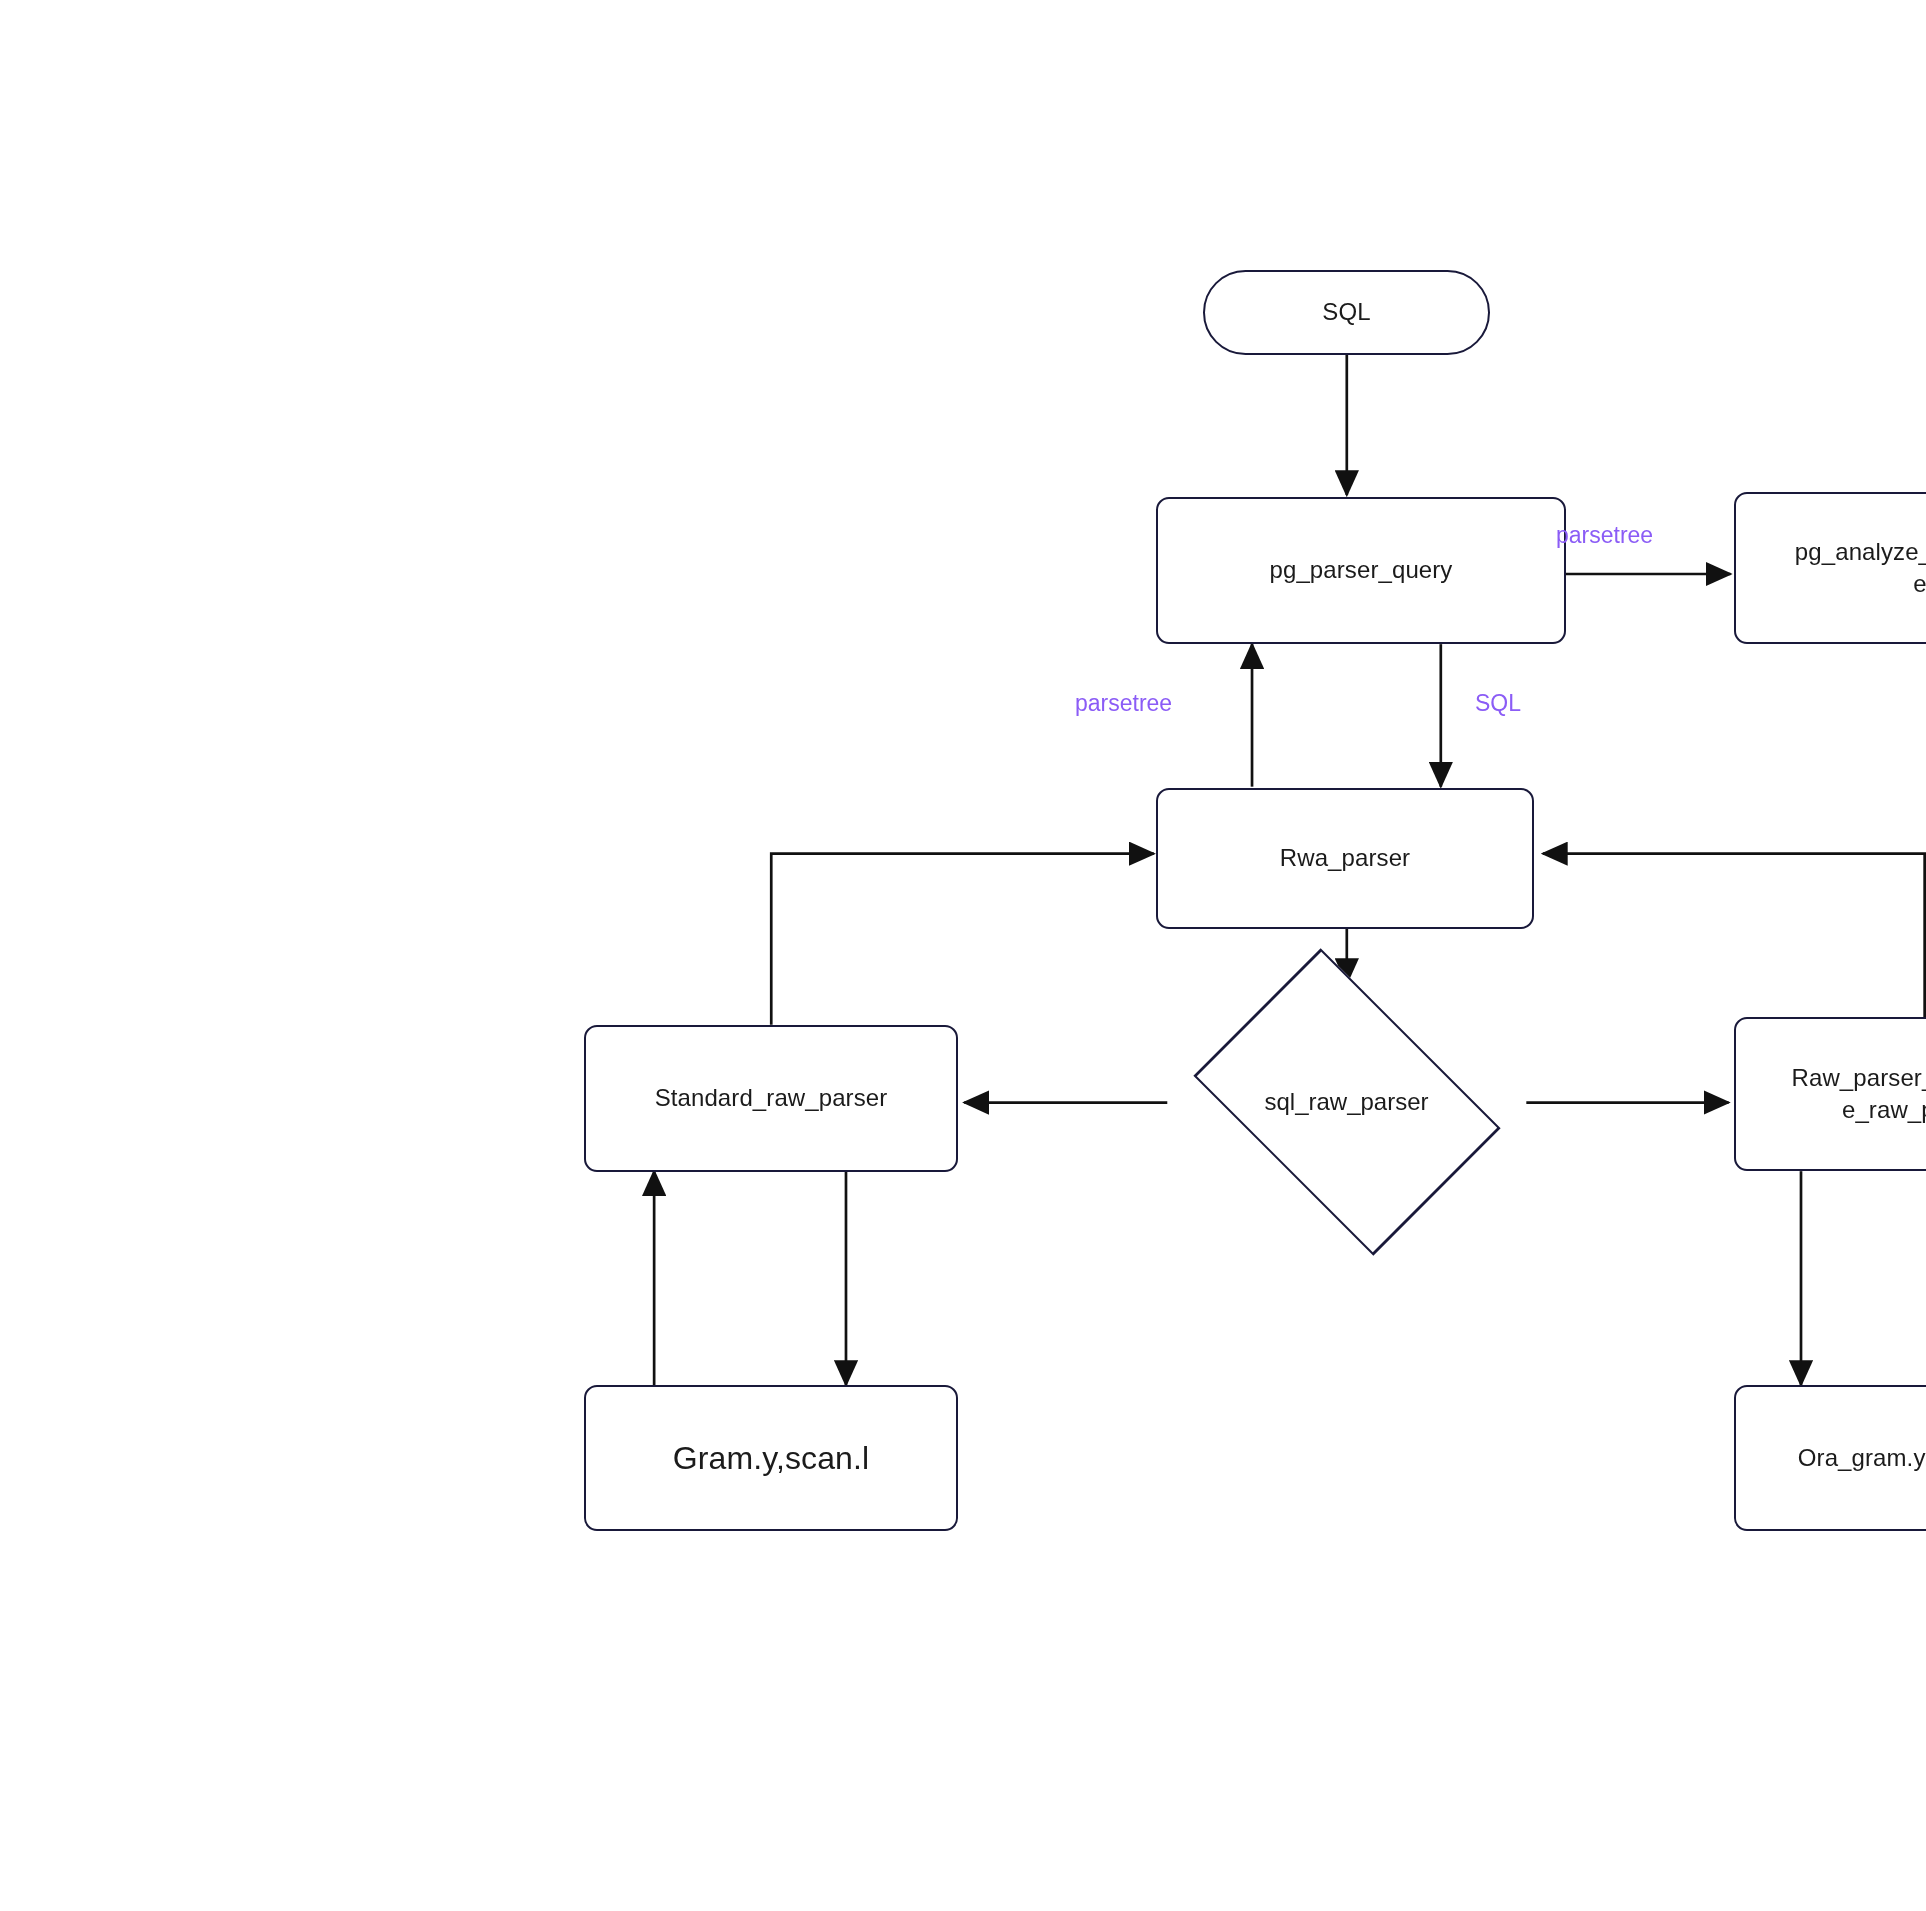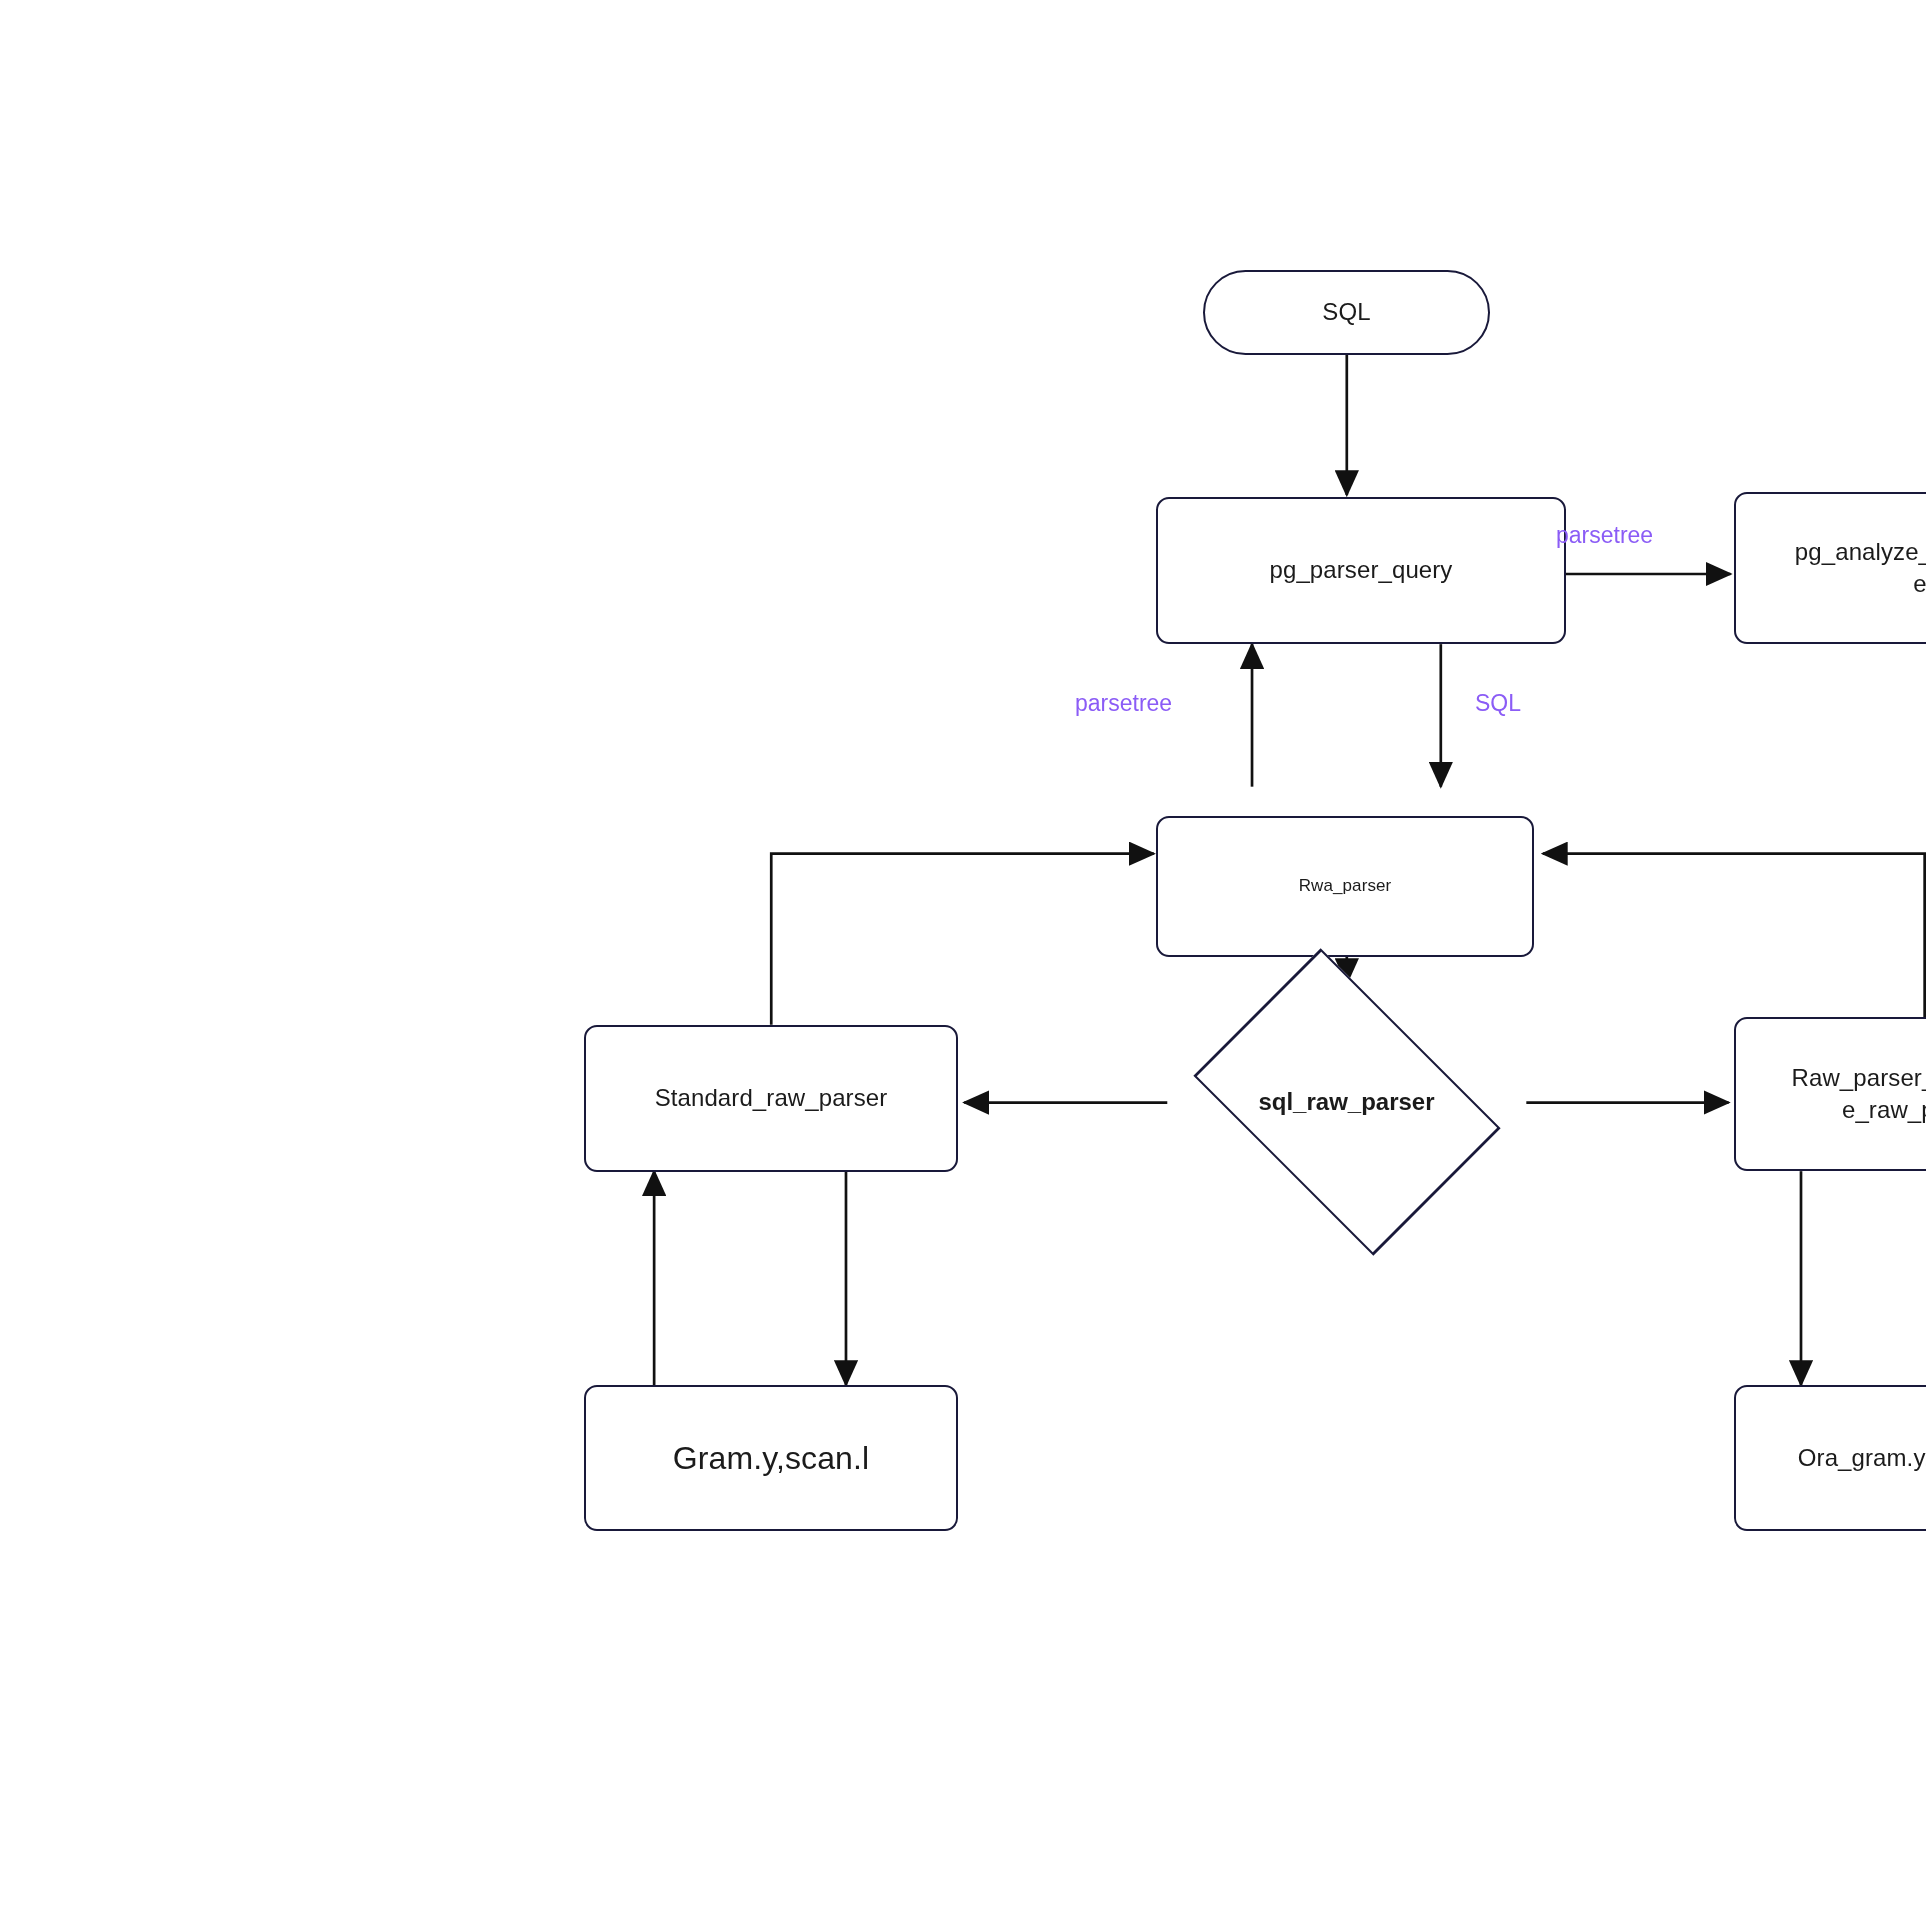--- a/index.html
+++ b/index.html
@@ -70,21 +70,20 @@
     background: #ffffff;
     transform-origin: center;
   }
   .node-diamond .diamond-label {
     position: relative;
     z-index: 2;
     color: #1b1b1b;
     text-align: center;
     line-height: 1.3;
     white-space: nowrap;
-    font-weight: bold;
   }
 
   
   .edge-label {
     position: absolute;
     color: #8b5cf6;
     white-space: nowrap;
     z-index: 6;
     background: transparent;
     line-height: 1.2;
@@ -147,21 +146,21 @@
 
   <div class="node node-rect" style="left:1156px; top:497px; width:410px; height:147px; font-size:24px;">
     <span class="node-label">pg_parser_query</span>
   </div>
 
   <div class="node node-rect" style="left:1734px; top:492px; width:372px; height:152px; font-size:24px;">
     <span class="node-label">pg_analyze_and_rewrit
 e</span>
   </div>
 
-  <div class="node node-rect" style="left:1156px; top:816px; width:378px; height:141px; font-size:17px;">
+  <div class="node node-rect" style="left:1156px; top:788px; width:378px; height:141px; font-size:24px;">
     <span class="node-label">Rwa_parser</span>
   </div>
 
   <div class="node-diamond" style="left:1167px; top:975px; width:359px; height:254px;">
     <div class="diamond-shape" style="width:180px; height:180px; margin-left:-90px; margin-top:-90px;
                 transform: rotate(45deg) scale(1.414, 1.0);"></div>
     <span class="diamond-label" style="font-size:24px;">sql_raw_parser</span>
   </div>
 
   <div class="node node-rect" style="left:584px; top:1025px; width:374px; height:147px; font-size:24px;">

